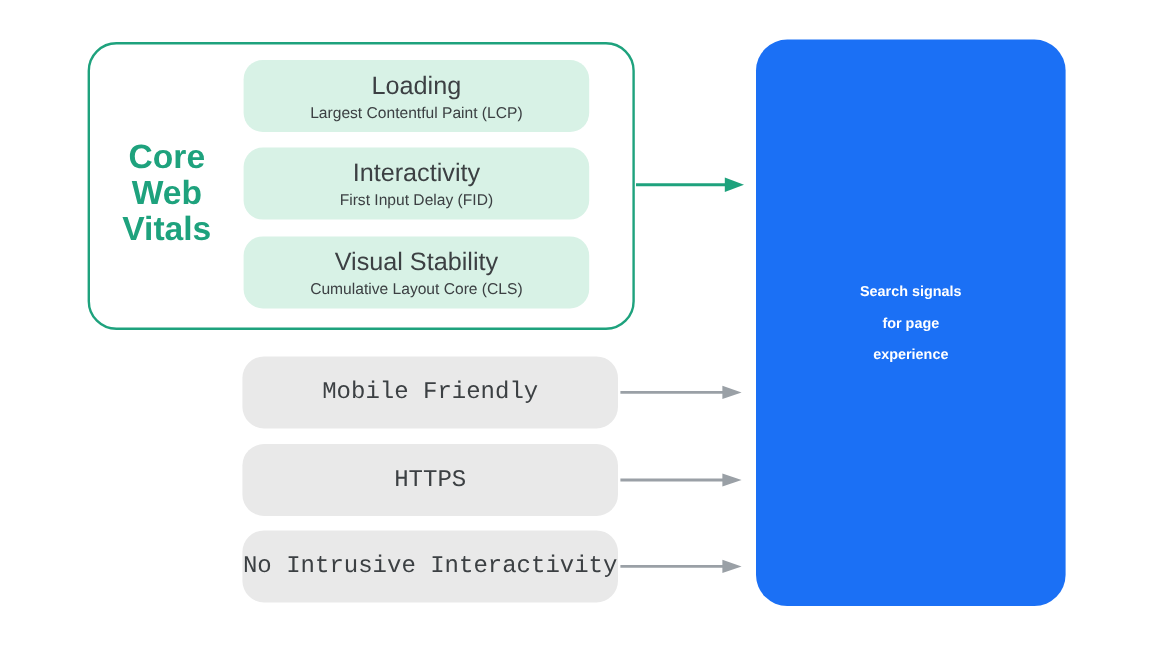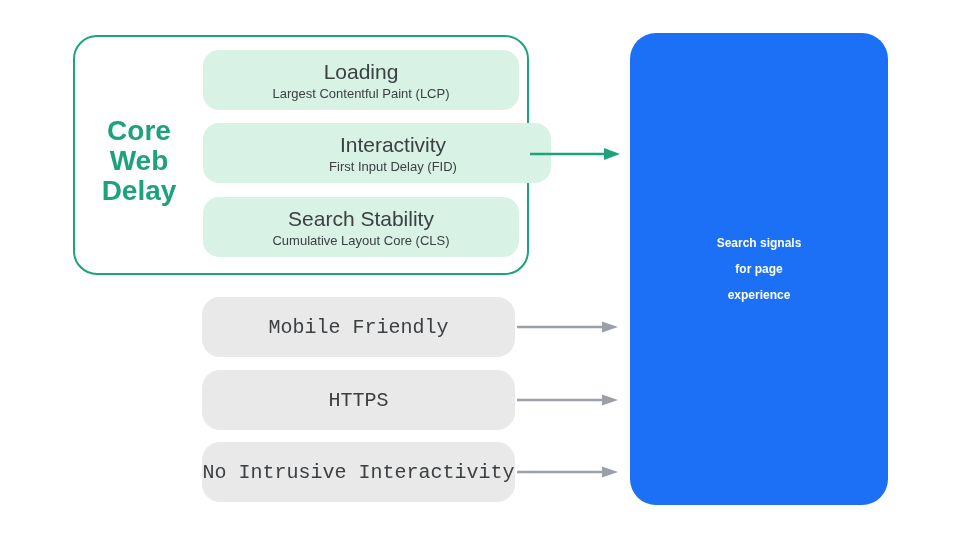--- a/index.html
+++ b/index.html
@@ -12,26 +12,26 @@
   .cwv-group{
     position:absolute;left:73px;top:35px;width:456px;height:240px;
     border:2px solid var(--green,#1EA27D);border-radius:24px;box-sizing:border-box;
     background:transparent;
   }
   .cwv-label{
     position:absolute;left:0;top:79px;width:128px;text-align:center;
     color:var(--green,#1EA27D);font-size:28px;font-weight:bold;line-height:30px;
   }
   .vital-box{
-    position:absolute;left:128px;width:316px;height:60px;border-radius:16px;
+    position:absolute;left:128px;width:288px;height:60px;border-radius:16px;
     background:var(--mint,#D8F2E6);
     display:flex;flex-direction:column;align-items:center;justify-content:center;
     text-align:center;
   }
-  .vital-box.v1{top:13px;} .vital-box.v2{top:86px;padding-left:32px;} .vital-box.v3{top:160px;}
+  .vital-box.v1{top:13px;} .vital-box.v2{top:86px;} .vital-box.v3{top:160px;}
   .vital-title{font-size:21px;font-weight:500;color:var(--dark,#3C4043);line-height:25px;}
   .vital-sub{font-size:13px;font-weight:400;color:var(--dark,#3C4043);line-height:17px;margin-top:1px;}
   .signal-box{
     position:absolute;left:202px;width:313px;height:60px;border-radius:18px;
     background:var(--graybox,#E9E9E9);
     display:flex;align-items:center;justify-content:center;text-align:center;
     font-size:20px;font-weight:500;color:var(--dark,#3C4043);font-family:Liberation Mono, monospace;
   }
   .signal-box.s1{top:297px;} .signal-box.s2{top:370px;align-items:center;} .signal-box.s3{top:442px;}
   .result-box{
@@ -44,33 +44,33 @@
 </style>
 </head>
 <body>
 
 <div class="canvas" style="--green: #1EA27D; --mint: #D8F2E6; --blue: #1B70F5; --graybox: #E9E9E9; --dark: #3C4043; --arrowgray: #9AA0A6;">
 
   <div class="cwv-group">
     <div class="cwv-label">
       <div>Core</div>
       <div>Web</div>
-      <div>Delay</div>
+      <div>Vitals</div>
     </div>
 
     <div class="vital-box v1">
       <div class="vital-title">Loading</div>
       <div class="vital-sub">Largest Contentful Paint (LCP)</div>
     </div>
     <div class="vital-box v2">
       <div class="vital-title">Interactivity</div>
       <div class="vital-sub">First Input Delay (FID)</div>
     </div>
     <div class="vital-box v3">
-      <div class="vital-title">Search Stability</div>
+      <div class="vital-title">Visual Stability</div>
       <div class="vital-sub">Cumulative Layout Core (CLS)</div>
     </div>
   </div>
 
   <div class="signal-box s1">
     <span>Mobile Friendly</span>
   </div>
   <div class="signal-box s2">
     <span>HTTPS</span>
   </div>

